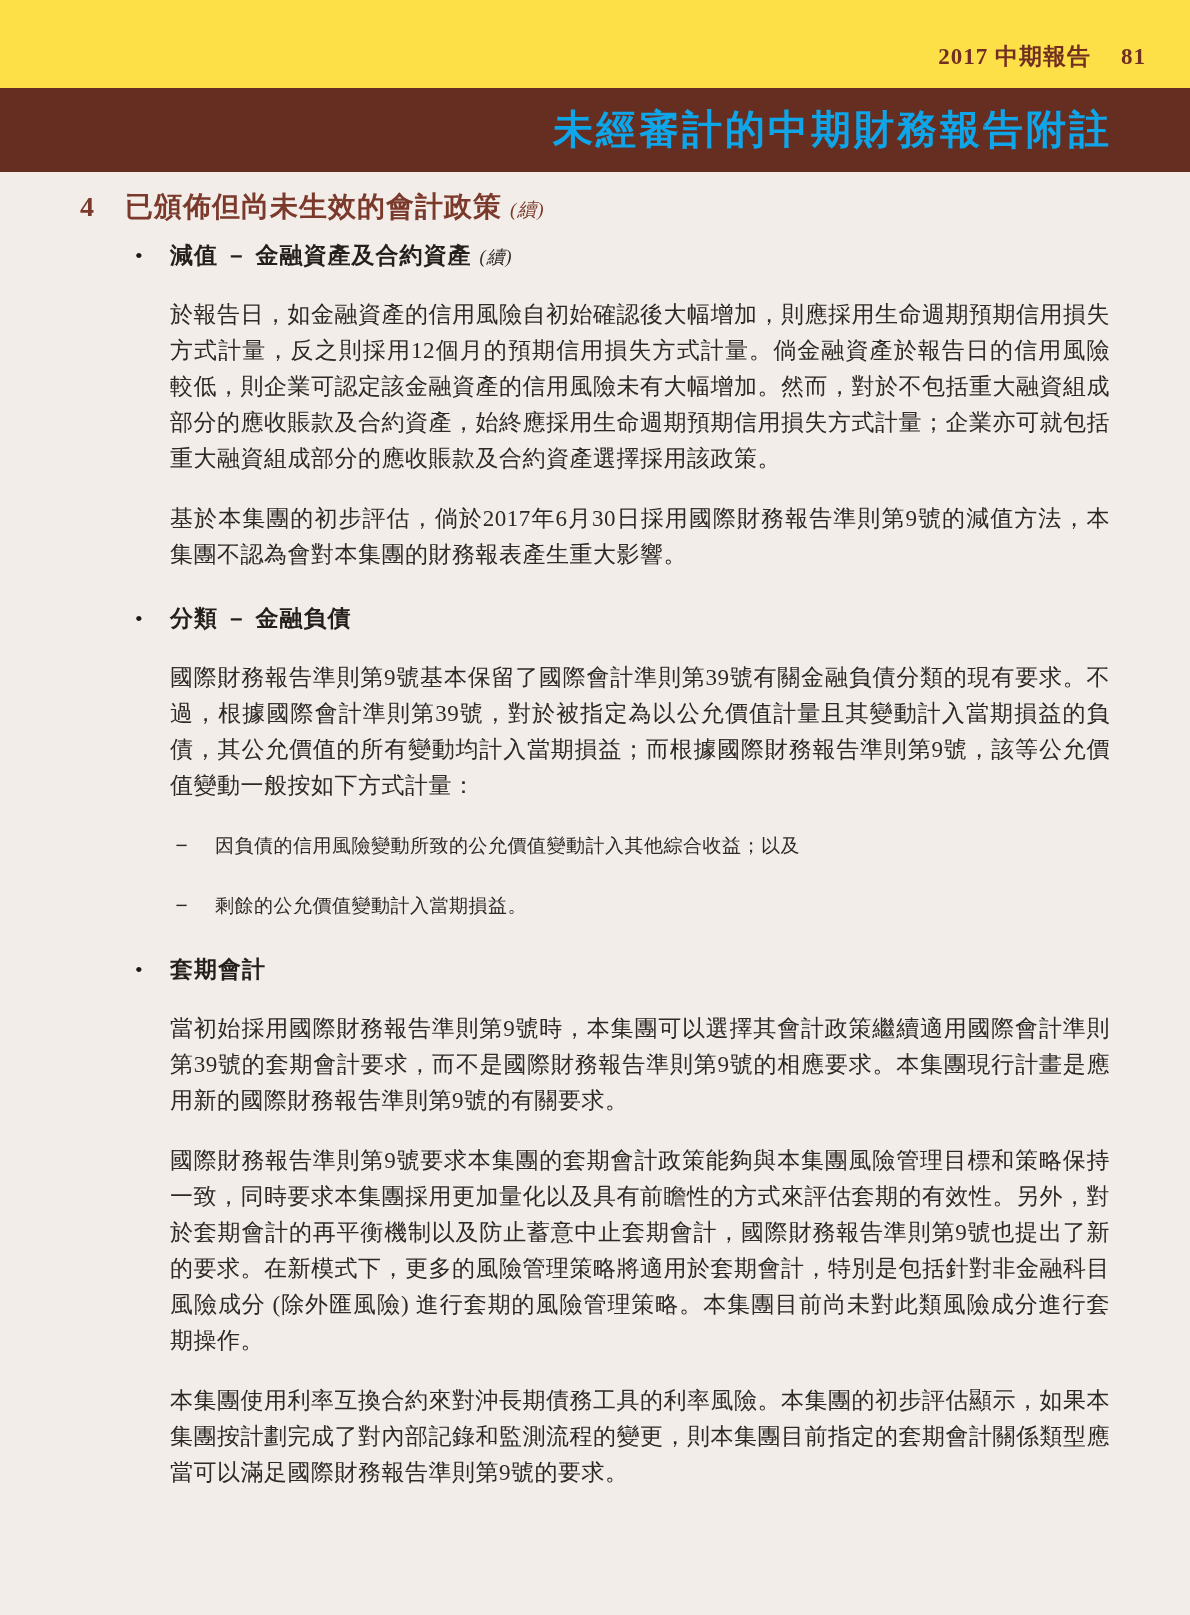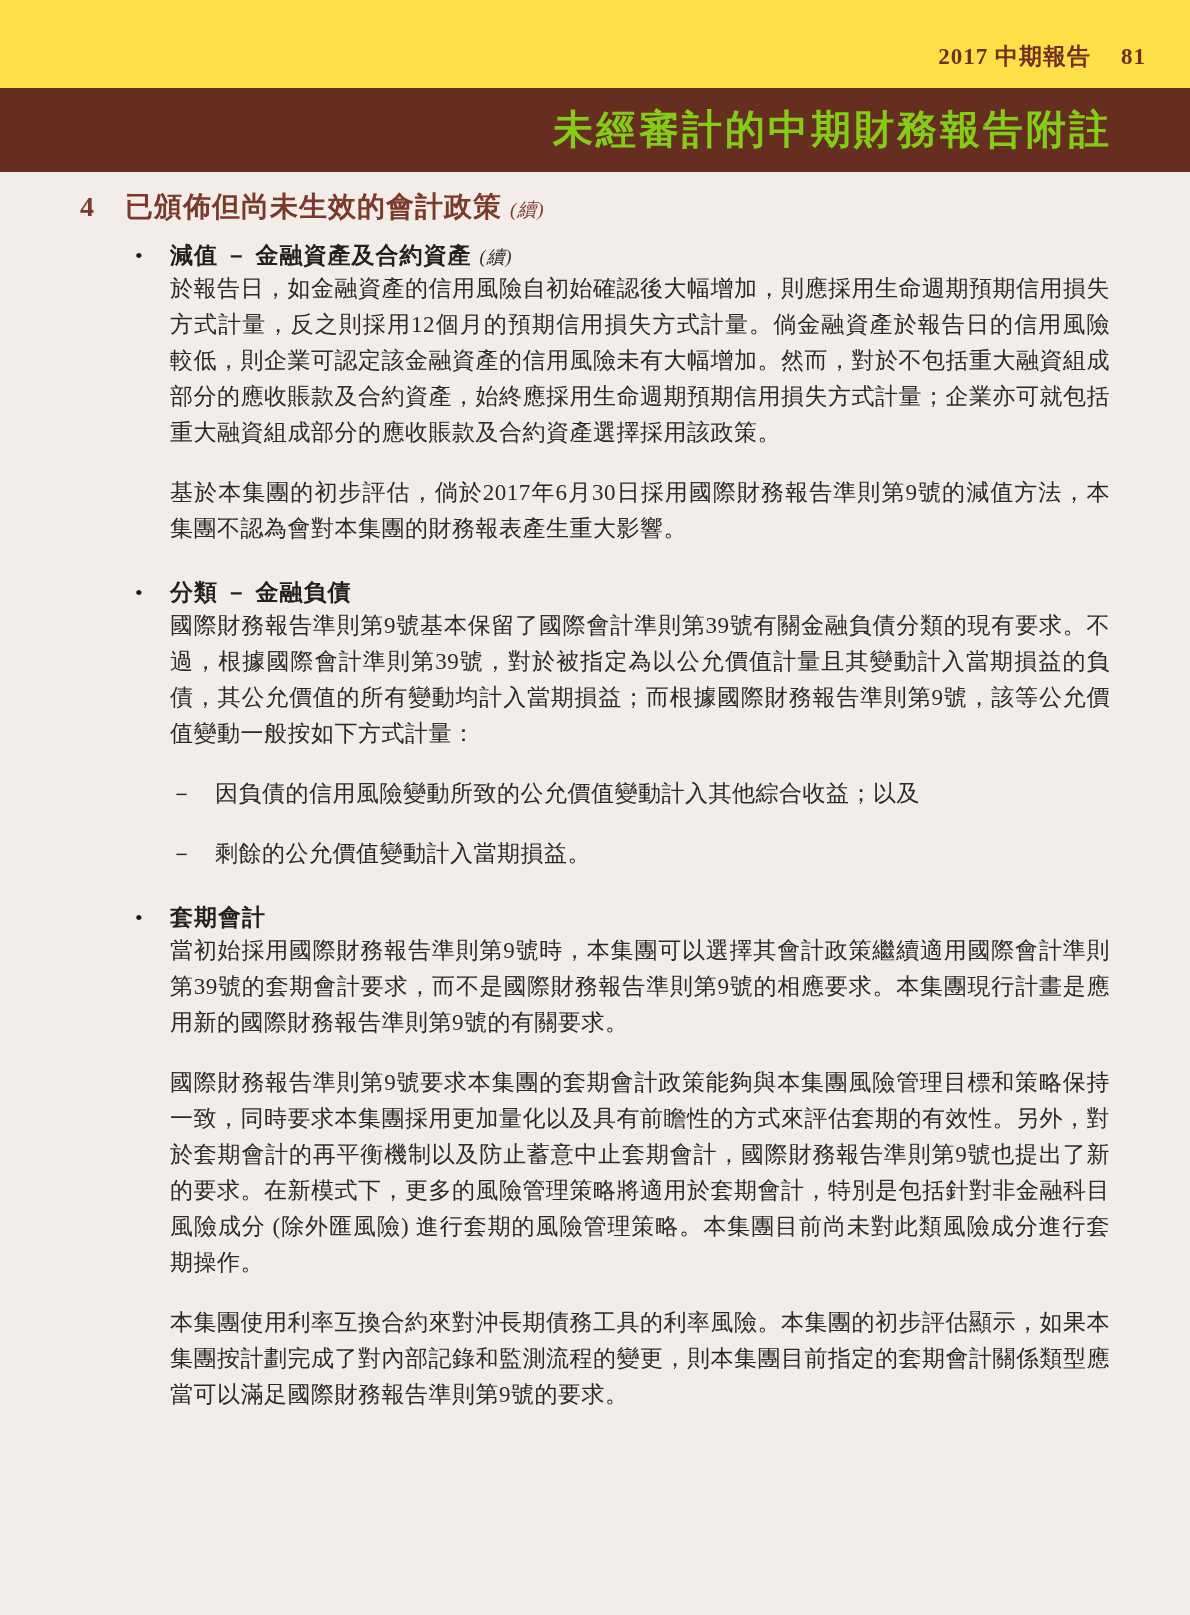--- a/index.html
+++ b/index.html
@@ -23,21 +23,21 @@
   }
   .top-strip .gap { display: inline-block; width: 30px; }
 
   
   .banner {
     height: 84px; background: #652e21;
     display: flex; align-items: center; justify-content: flex-end;
     padding-right: 78px; box-sizing: border-box;
   }
   .banner-title {
-    color: #84cc16; font-weight: bold; font-size: 40px; letter-spacing: 3px;
+    color: #0ea5e9; font-weight: bold; font-size: 40px; letter-spacing: 3px;
     line-height: 1;
   }
 
   
   .note-row {
     text-align: right; padding-right: 76px; margin-top: 6px;
     font-style: italic; font-size: 21px; color: #3a332e; letter-spacing: 1px;
   }
 
   
@@ -63,25 +63,25 @@
 
   .bullet-row { display: flex; margin-left: 55px; margin-top: 14px; align-items: baseline; }
   .bullet-marker { width: 35px; flex: 0 0 35px; font-size: 22px; color: #1c1814; }
   .bullet-head { font-weight: bold; font-size: 23px; letter-spacing: 1px; color: #241f1b; text-align: center; }
 
   .para {
     margin: 24px 0 0 90px;
     font-size: 23px; line-height: 36px; letter-spacing: 0.5px;
     text-align: justify; text-justify: inter-ideograph;
   }
-  .para.tight { margin-top: 0; font-family: Liberation Serif, serif; }
+  .para.tight { margin-top: 26px; font-family: Liberation Serif, serif; }
 
   .dash-row { display: flex; margin: 24px 0 0 90px; align-items: baseline; }
   .dash-marker { width: 45px; flex: 0 0 45px; font-size: 23px; }
-  .dash-text { font-size: 23px; line-height: 36px; letter-spacing: 0.5px; }
+  .dash-text { font-size: 19px; line-height: 36px; letter-spacing: 0.5px; }
 
   .gap-before-bullet { margin-top: 30px; }
 </style>
 </head>
 <body>
 
 <div class="page">
 
   <div class="top-strip">
     <div class="hdr">

